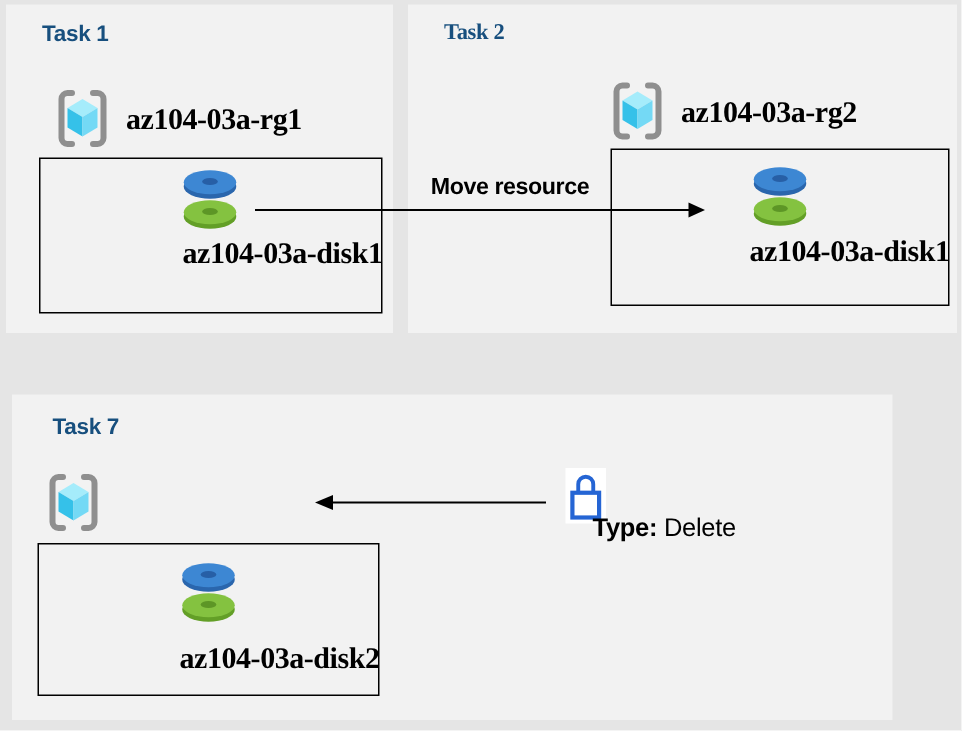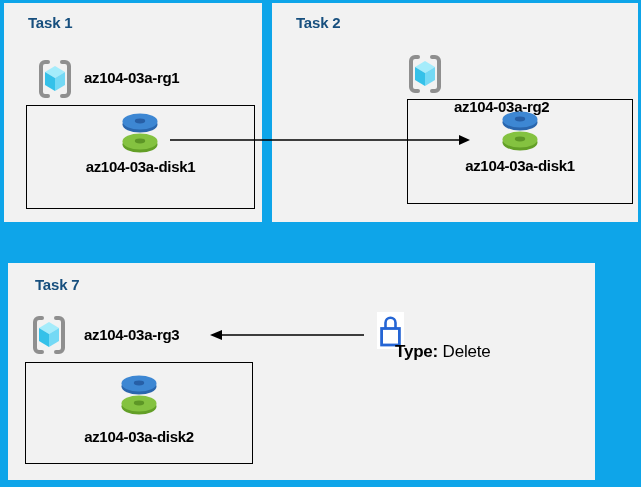--- a/index.html
+++ b/index.html
@@ -1,32 +1,32 @@
 <!DOCTYPE html>
 <html><head>
 <meta charset="utf-8">
 <style>
   html,body{margin:0;padding:0;background:#ffffff;}
   #canvas{
-    position:relative;width:641px;height:487px;background:#0ea5e9;overflow:hidden;
+    position:relative;width:641px;height:487px;background:#e5e5e5;overflow:hidden;
     font-family:"Liberation Sans","DejaVu Sans",sans-serif;
   }
   .panel{position:absolute;background:#f2f2f2;}
   .task-title{
     position:absolute;font-size:15px;font-weight:700;color:#174f7e;
     letter-spacing:-0.2px;white-space:nowrap;
   }
   .rg-label,.res-label,.lock-name{
-    position:absolute;font-size:15px;font-weight:700;color:#000;
-    letter-spacing:-0.3px;white-space:nowrap;
+    position:absolute;font-size:20px;font-weight:700;color:#000;
+    letter-spacing:-0.3px;white-space:nowrap;font-family:Liberation Serif, serif;
   }
   .res-box{
     position:absolute;border:1.4px solid #000;background:transparent;box-sizing:border-box;
   }
-  .res-label{text-align:center;}
+  .res-label{text-align:right;}
   .icon{position:absolute;}
   .move-label{
     position:absolute;left:280px;top:116px;width:120px;text-align:center;
     font-size:15.5px;font-weight:700;color:#000;letter-spacing:-0.3px;white-space:nowrap;
   }
   .lock-chip{
     position:absolute;left:377px;top:312px;width:27px;height:37px;background:#ffffff;
   }
   .lock-name{left:412px;top:324px;}
   .lock-type{
@@ -40,21 +40,21 @@
 </head>
 <body>
 
 <div id="canvas">
 
   <div class="panel" style="left:4px;top:3px;width:258px;height:219px;"></div>
   <div class="panel" style="left:272px;top:3px;width:366px;height:219px;"></div>
   <div class="panel" style="left:8px;top:263px;width:587px;height:217px;"></div>
 
   <div class="task-title" style="left:28px;top:14px;">Task 1</div>
-  <div class="task-title" style="left:296px;top:14px;">Task 2</div>
+  <div class="task-title" style="left:296px;top:14px;font-family:Liberation Serif, serif;">Task 2</div>
   <div class="task-title" style="left:35px;top:276px;">Task 7</div>
 
   <div class="icon" style="left:36px;top:57px;">
     <svg width="38" height="44" viewBox="0 0 38 44">
       <path d="M12 5 H9 a4 4 0 0 0 -4 4 V35 a4 4 0 0 0 4 4 H12" fill="none" stroke="#8f8f8f" stroke-width="4" stroke-linecap="round"></path>
       <path d="M26 5 H29 a4 4 0 0 1 4 4 V35 a4 4 0 0 1 -4 4 H26" fill="none" stroke="#8f8f8f" stroke-width="4" stroke-linecap="round"></path>
       <polygon points="19,9 29,15 19,21 9,15" fill="#a5ecfb"></polygon>
       <polygon points="9,15 19,21 19,34 9,28" fill="#35c1e9"></polygon>
       <polygon points="29,15 19,21 19,34 29,28" fill="#74d9f5"></polygon>
     </svg>
@@ -72,22 +72,21 @@
     <svg width="38" height="44" viewBox="0 0 38 44">
       <path d="M12 5 H9 a4 4 0 0 0 -4 4 V35 a4 4 0 0 0 4 4 H12" fill="none" stroke="#8f8f8f" stroke-width="4" stroke-linecap="round"></path>
       <path d="M26 5 H29 a4 4 0 0 1 4 4 V35 a4 4 0 0 1 -4 4 H26" fill="none" stroke="#8f8f8f" stroke-width="4" stroke-linecap="round"></path>
       <polygon points="19,9 29,15 19,21 9,15" fill="#a5ecfb"></polygon>
       <polygon points="9,15 19,21 19,34 9,28" fill="#35c1e9"></polygon>
       <polygon points="29,15 19,21 19,34 29,28" fill="#74d9f5"></polygon>
     </svg>
   </div>
 
   <div class="rg-label" style="left:84px;top:69px;">az104-03a-rg1</div>
-  <div class="rg-label" style="left:454px;top:64px;margin-top:34px;">az104-03a-rg2</div>
-  <div class="rg-label" style="left:84px;top:326px;">az104-03a-rg3</div>
+  <div class="rg-label" style="left:454px;top:64px;">az104-03a-rg2</div>
 
   <div class="res-box" style="left:26px;top:105px;width:229px;height:104px;"></div>
   <div class="res-box" style="left:407px;top:99px;width:226px;height:105px;"></div>
   <div class="res-box" style="left:25px;top:362px;width:228px;height:102px;"></div>
 
   <div class="icon" style="left:116px;top:112px;">
     <svg width="48" height="42" viewBox="0 0 48 42">
       <ellipse cx="24" cy="12.5" rx="17.5" ry="8" fill="#2a66ad"></ellipse>
       <ellipse cx="24" cy="9.5" rx="17.5" ry="8" fill="#3d87d3"></ellipse>
       <ellipse cx="24" cy="9" rx="5.2" ry="2.4" fill="#275fa6"></ellipse>
@@ -125,20 +124,21 @@
     <g>
       <line x1="170" y1="140" x2="460" y2="140" stroke="#000" stroke-width="1.4"></line>
       <polygon points="470,140 459,135 459,145" fill="#000"></polygon>
     </g>
     <g>
       <line x1="364" y1="335" x2="221" y2="335" stroke="#000" stroke-width="1.4"></line>
       <polygon points="210,335 222,330 222,340" fill="#000"></polygon>
     </g>
   </svg>
 
+  <div class="move-label">Move resource</div>
 
   <div class="lock-chip">
     <svg width="27" height="37" viewBox="0 0 27 37">
       <path d="M8.5 17 V10.8 a5 5 0 0 1 10 0 V17" fill="none" stroke="#2565d4" stroke-width="2.6"></path>
       <rect x="4.6" y="16.5" width="17.8" height="16.5" fill="#ffffff" stroke="#2565d4" stroke-width="2.8"></rect>
     </svg>
   </div>
   <div class="lock-type">
     <b>Type:</b><span> </span><span>Delete</span>
   </div>

